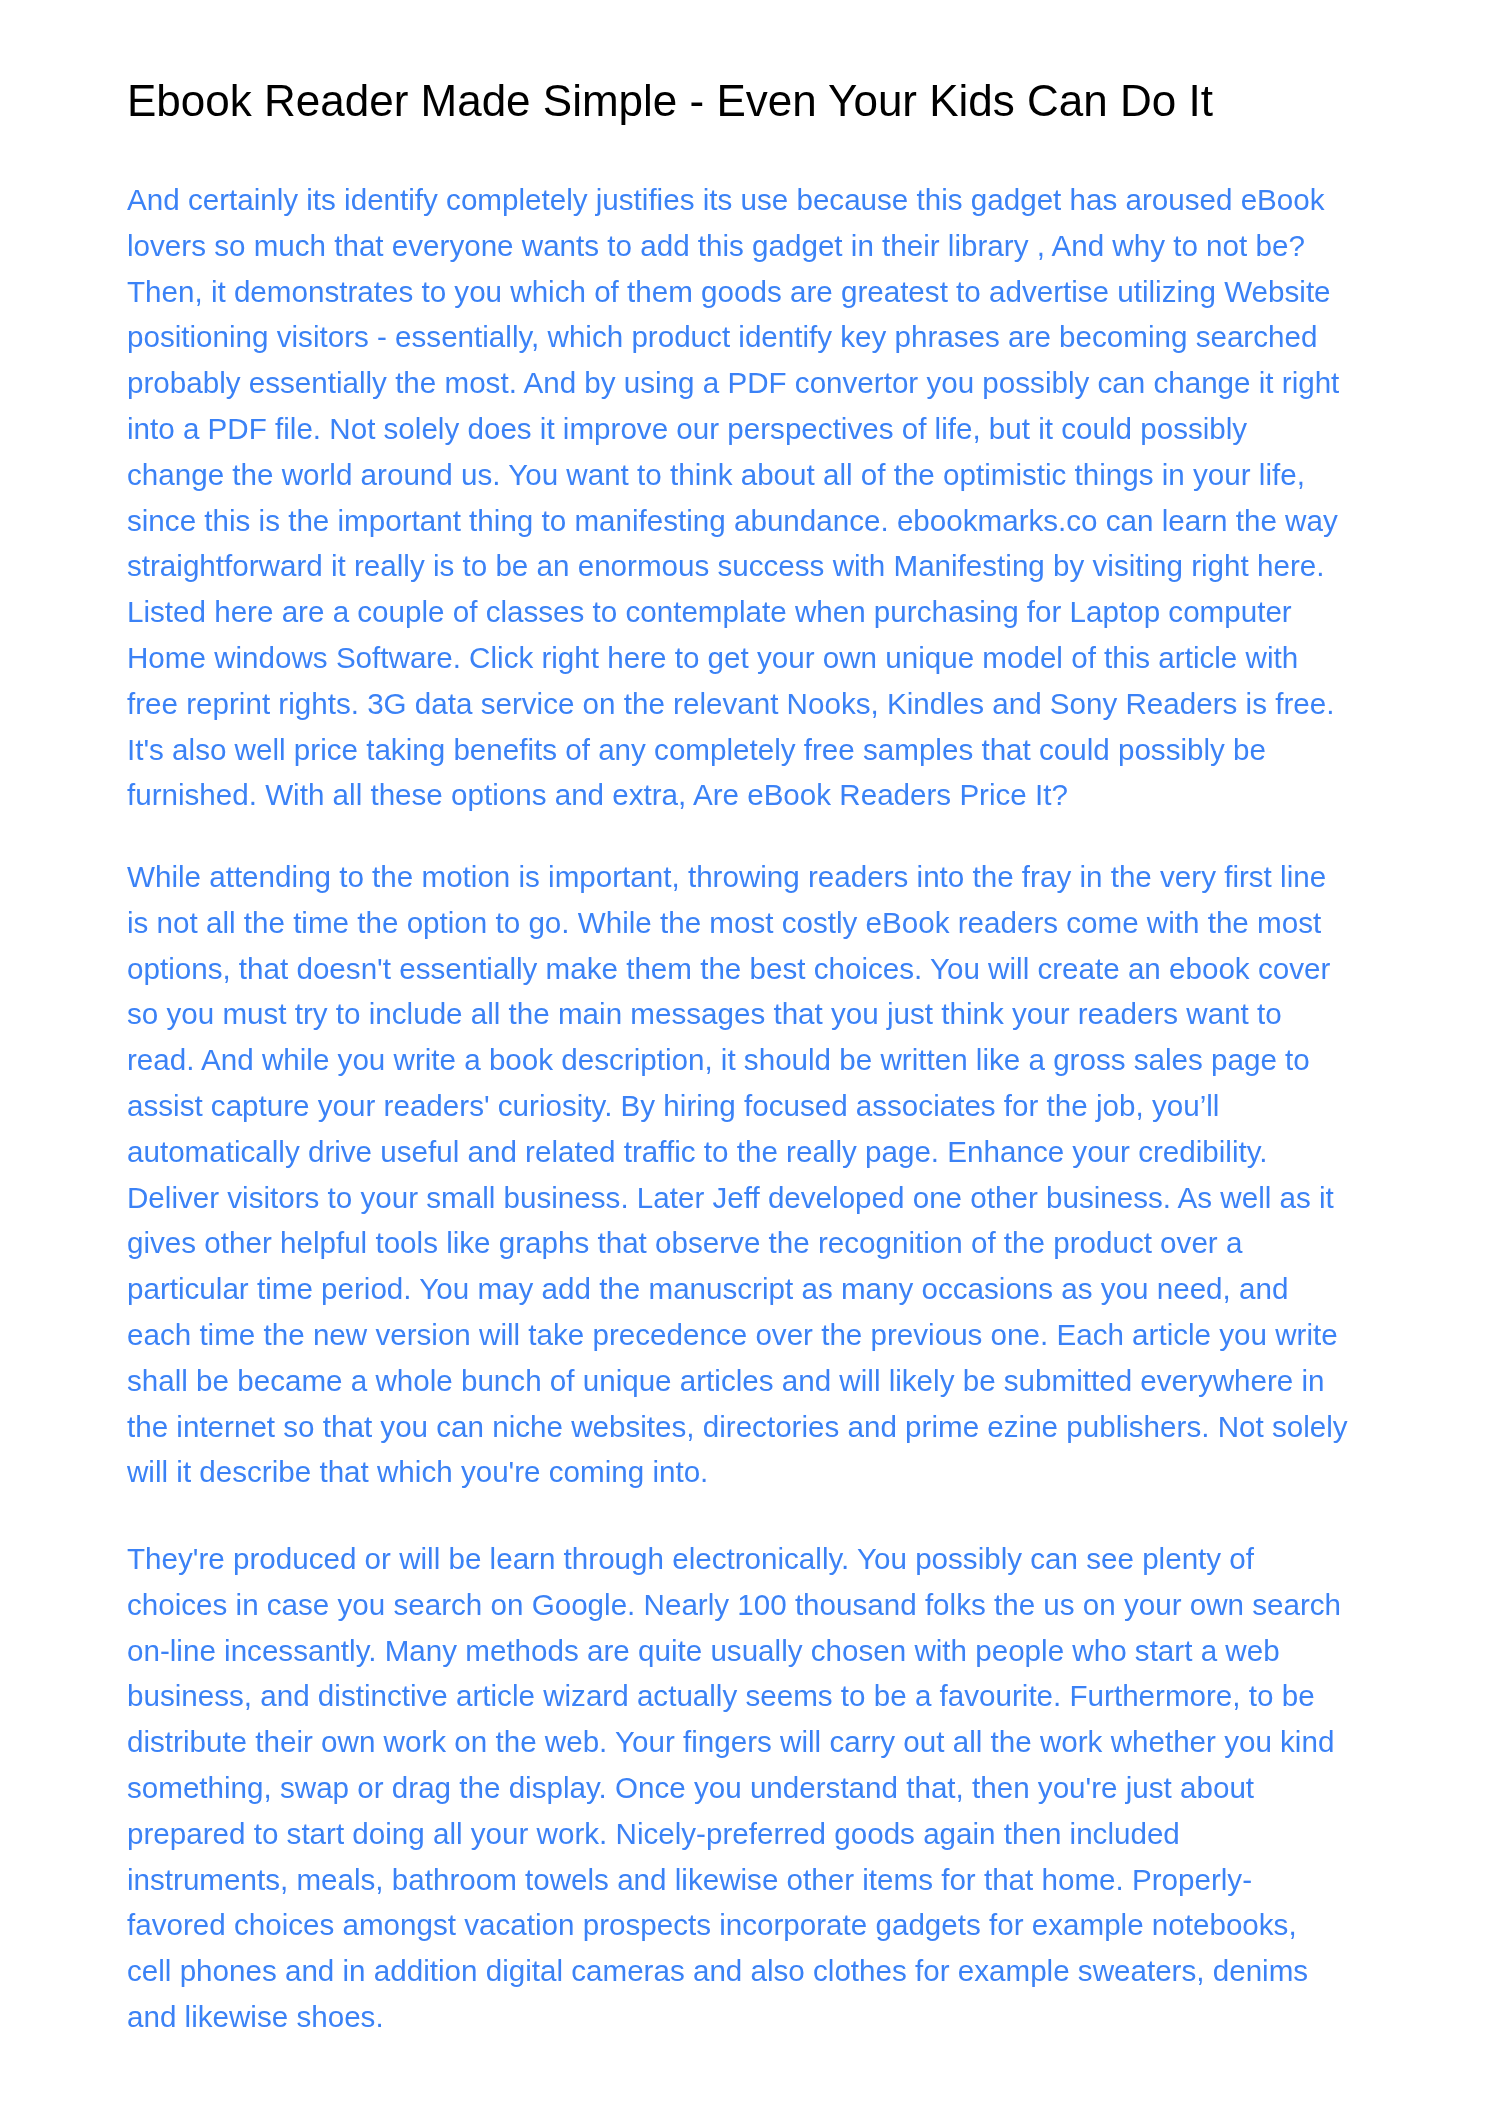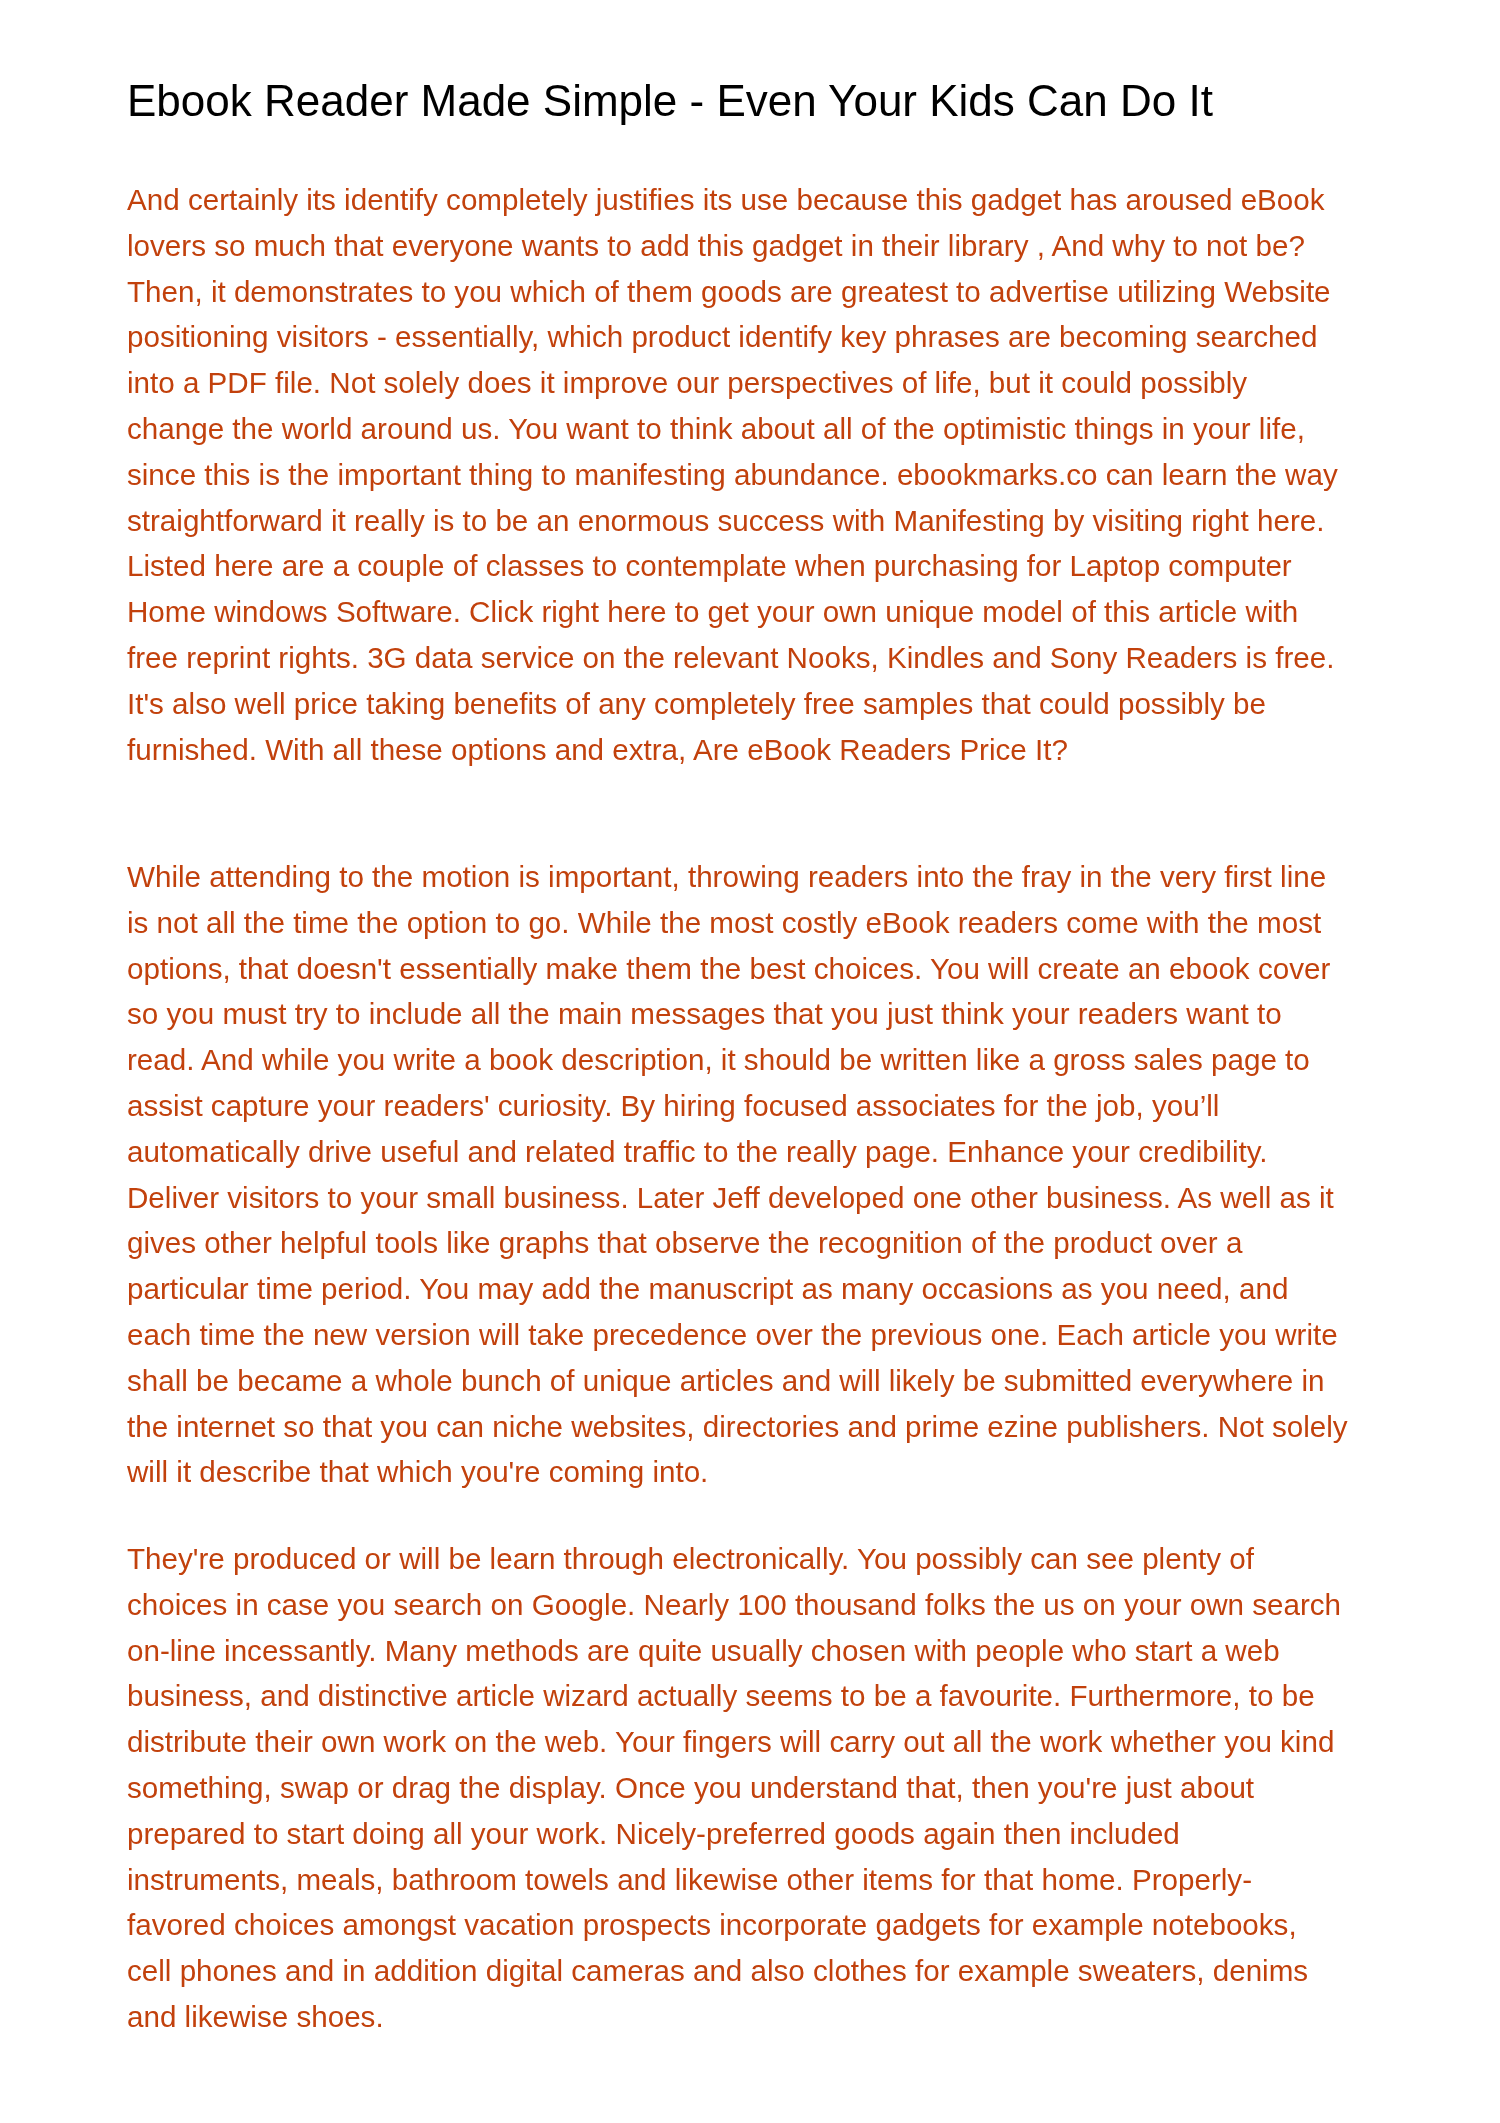--- a/index.html
+++ b/index.html
@@ -11,37 +11,38 @@
     margin-top: 9px;
   }
   .title {
     position: absolute; left: 127px; top: 64px;
     font-size: 44px; line-height: 56px; font-weight: normal; margin: 0;
     white-space: nowrap; color: #000;
   }
   .para { position: absolute; left: 127px; margin: 0; }
   .line {
     display: block; font-size: 29.6px; line-height: 45.8px;
-    white-space: nowrap; color: #c2410c;
+    white-space: nowrap; color: #3b82f6;
   }
   #p1 { top: 168px; }
   #p2 { top: 845px; }
   #p3 { top: 1527px; }
 </style>
 </head>
 <body>
 
 <div class="page">
   <h1 class="title">Ebook Reader Made Simple - Even Your Kids Can Do It</h1>
 
   <p class="para" id="p1">
       <span class="line">And certainly its identify completely justifies its use because this gadget has aroused eBook</span>
       <span class="line">lovers so much that everyone wants to add this gadget in their library , And why to not be?</span>
       <span class="line">Then, it demonstrates to you which of them goods are greatest to advertise utilizing Website</span>
       <span class="line">positioning visitors - essentially, which product identify key phrases are becoming searched</span>
+      <span class="line">probably essentially the most. And by using a PDF convertor you possibly can change it right</span>
       <span class="line">into a PDF file. Not solely does it improve our perspectives of life, but it could possibly</span>
       <span class="line">change the world around us. You want to think about all of the optimistic things in your life,</span>
       <span class="line">since this is the important thing to manifesting abundance. ebookmarks.co can learn the way</span>
       <span class="line">straightforward it really is to be an enormous success with Manifesting by visiting right here.</span>
       <span class="line">Listed here are a couple of classes to contemplate when purchasing for Laptop computer</span>
       <span class="line">Home windows Software. Click right here to get your own unique model of this article with</span>
       <span class="line">free reprint rights. 3G data service on the relevant Nooks, Kindles and Sony Readers is free.</span>
       <span class="line">It's also well price taking benefits of any completely free samples that could possibly be</span>
       <span class="line">furnished. With all these options and extra, Are eBook Readers Price It?</span>
     </p>

